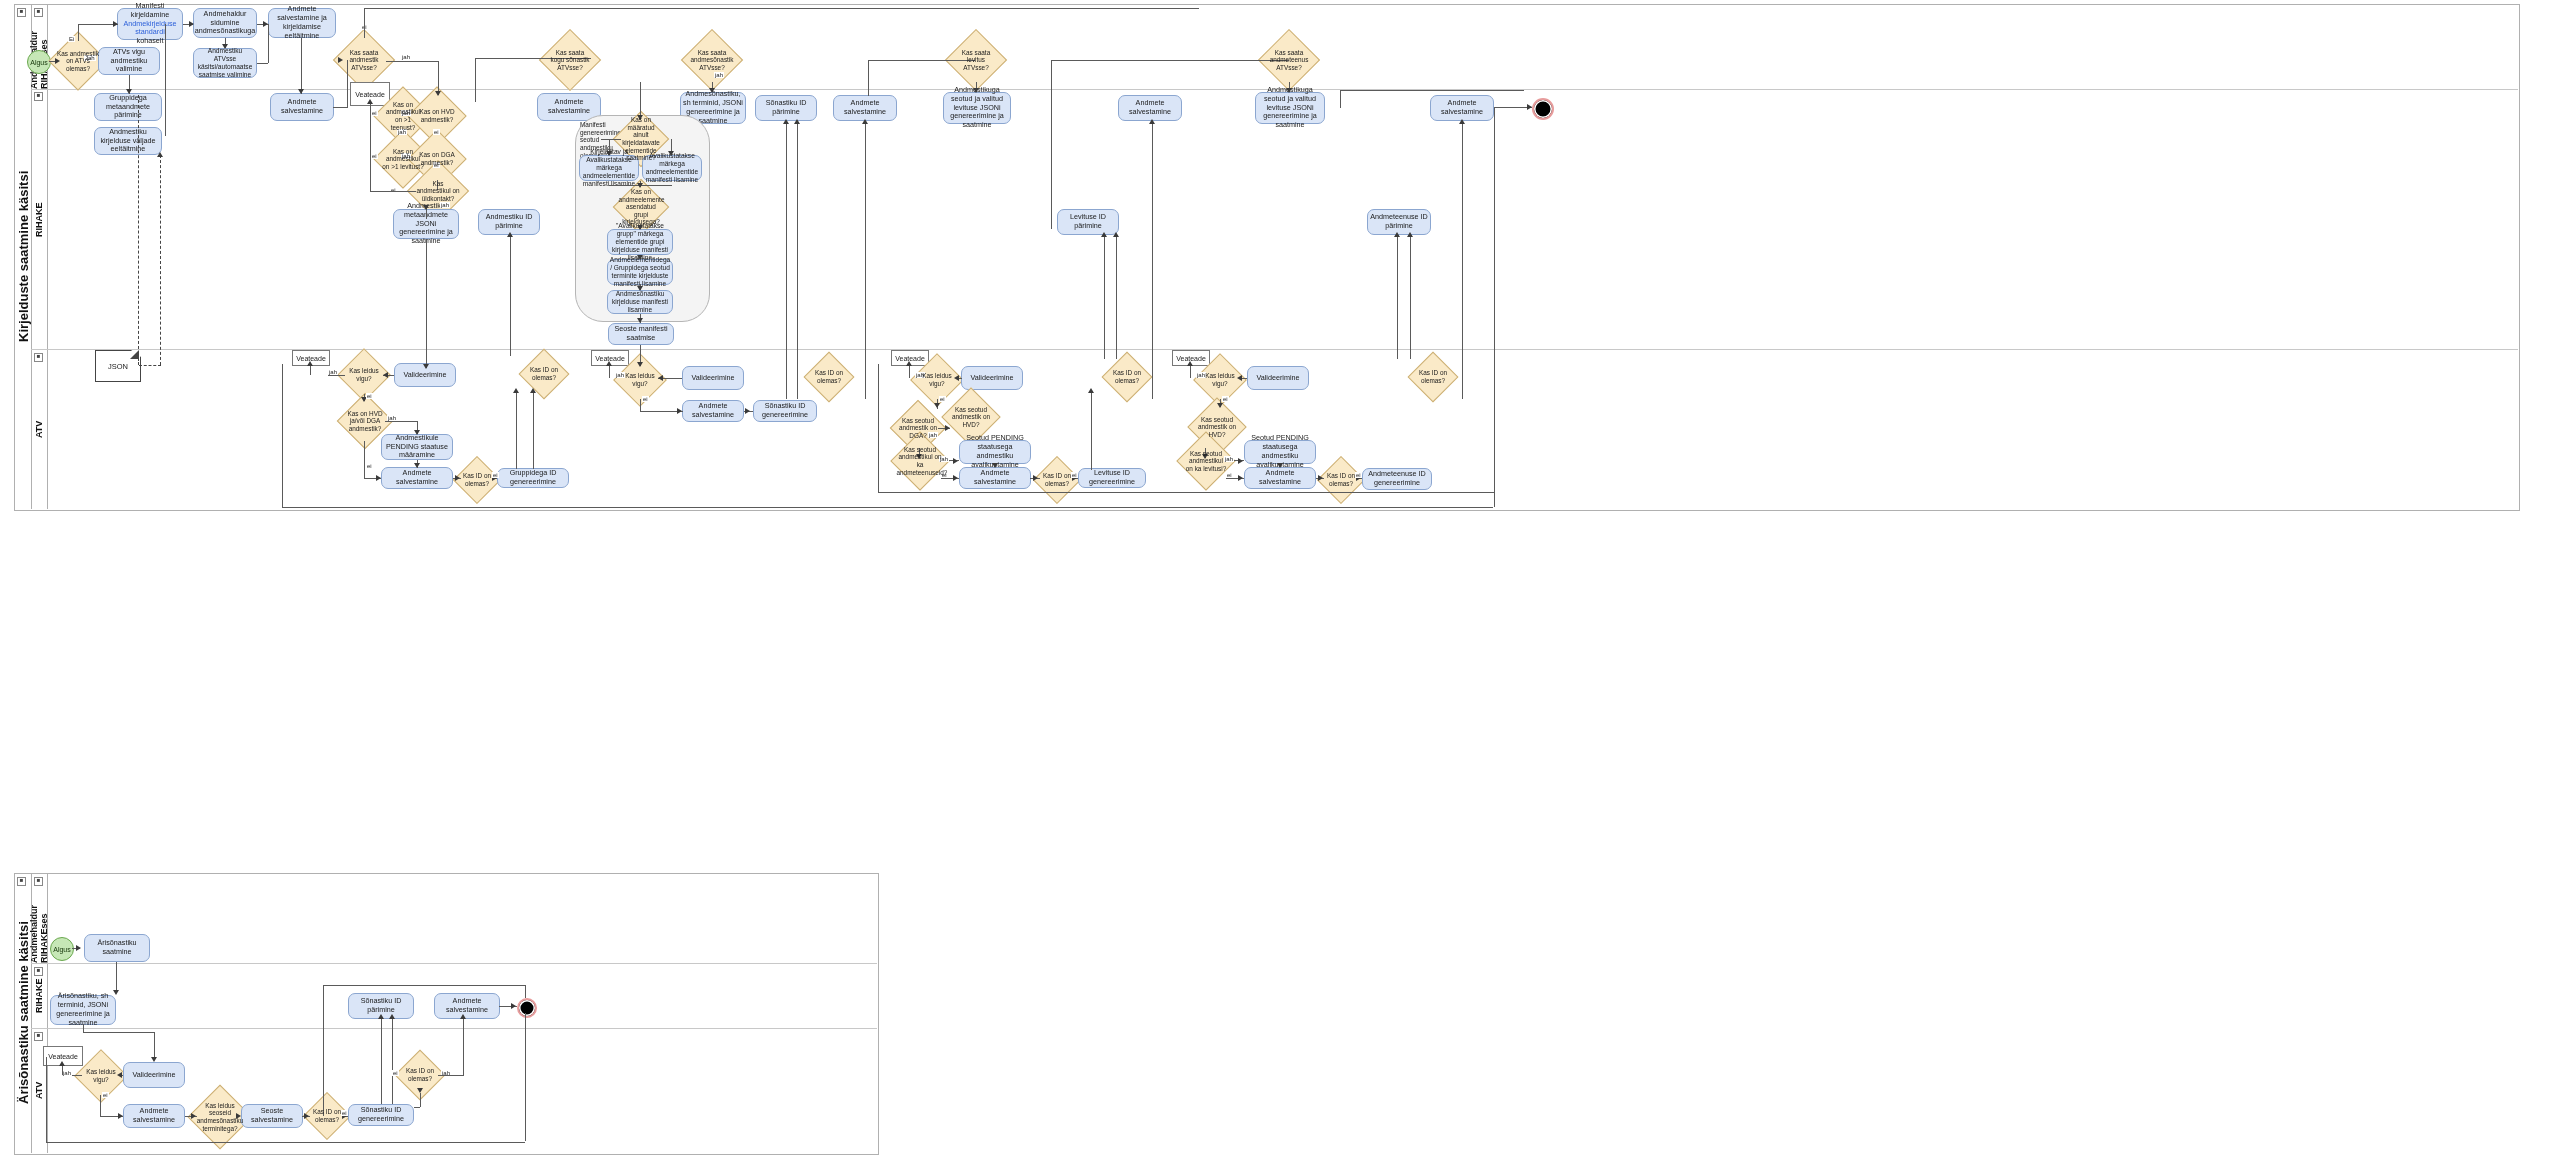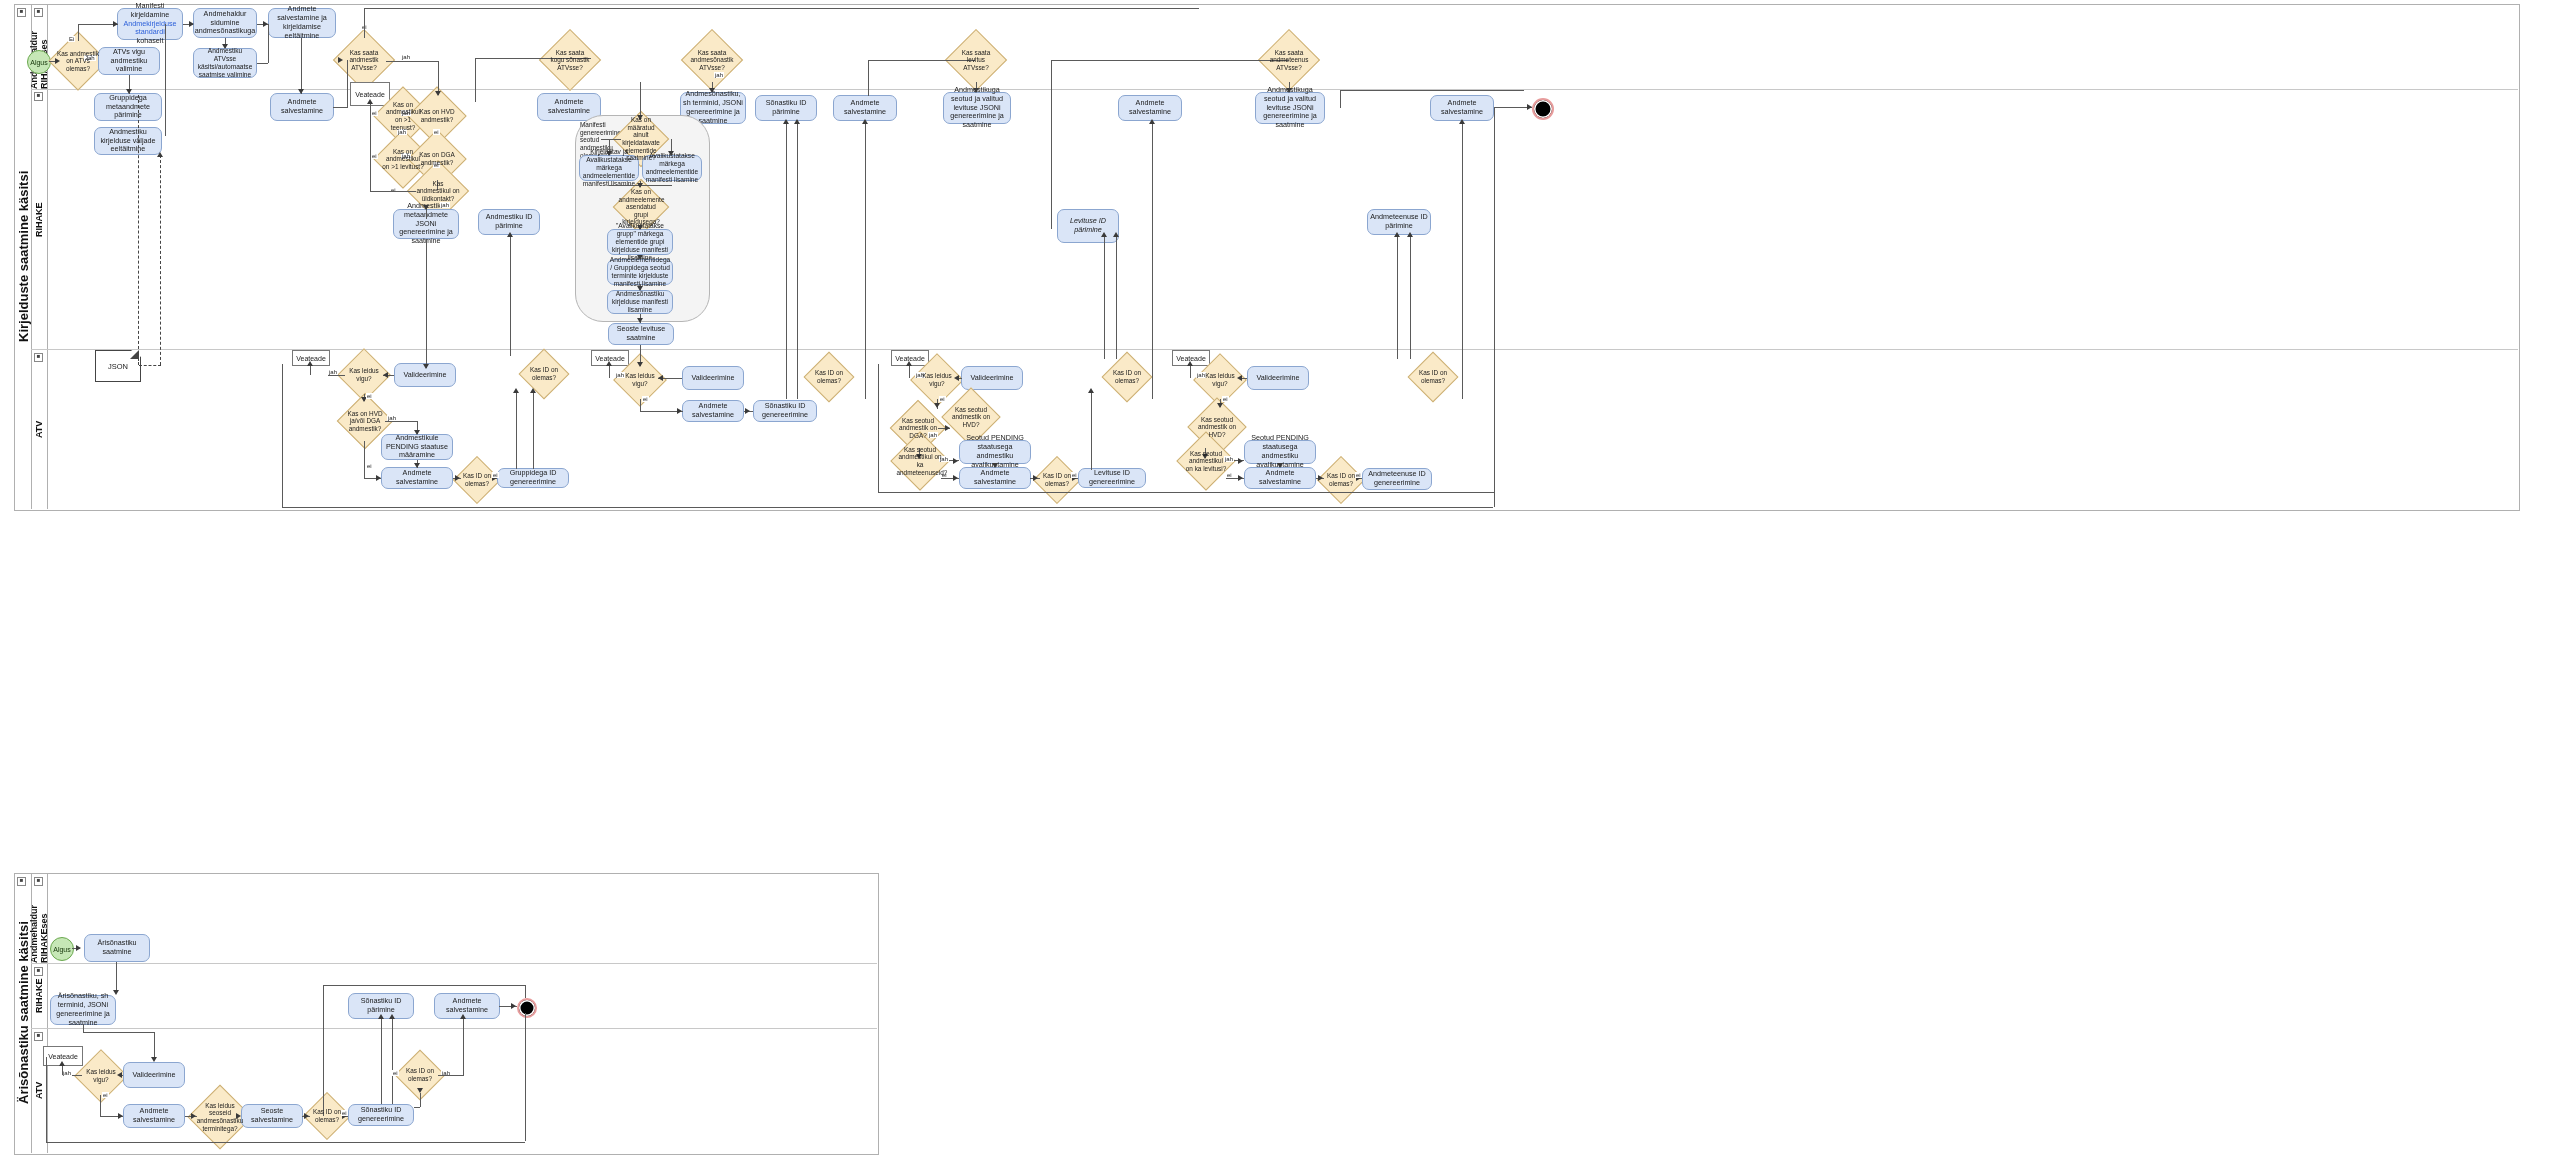--- a/index.html
+++ b/index.html
@@ -142,21 +142,21 @@
 
   <div class="task" style="left:393px;top:209px;width:66px;height:30px;">Andmestiku metaandmete JSONi genereerimine ja saatmine</div>
   <div class="task" style="left:478px;top:209px;width:62px;height:26px;">Andmestiku ID pärimine</div>
 
   <div class="task" style="left:537px;top:93px;width:64px;height:28px;">Andmete salvestamine</div>
   <div class="task" style="left:680px;top:92px;width:66px;height:32px;">Andmesõnastiku, sh terminid, JSONi genereerimine ja saatmine</div>
   <div class="task" style="left:755px;top:95px;width:62px;height:26px;">Sõnastiku ID pärimine</div>
   <div class="task" style="left:833px;top:95px;width:64px;height:26px;">Andmete salvestamine</div>
 
   <div class="task" style="left:943px;top:92px;width:68px;height:32px;">Andmestikuga seotud ja valitud levituse JSONi genereerimine ja saatmine</div>
-  <div class="task" style="left:1057px;top:209px;width:62px;height:34px;font-style:italic;">Levituse ID pärimine</div>
+  <div class="task" style="left:1057px;top:209px;width:62px;height:26px;">Levituse ID pärimine</div>
   <div class="task" style="left:1118px;top:95px;width:64px;height:26px;">Andmete salvestamine</div>
 
   <div class="task" style="left:1255px;top:92px;width:70px;height:32px;">Andmestikuga seotud ja valitud levituse JSONi genereerimine ja saatmine</div>
   <div class="task" style="left:1367px;top:209px;width:64px;height:26px;">Andmeteenuse ID pärimine</div>
   <div class="task" style="left:1430px;top:95px;width:64px;height:26px;">Andmete salvestamine</div>
 
   <div class="end" style="left:1532px;top:98px;width:18px;height:18px;"></div>
 
   <div class="grp" style="left:575px;top:115px;width:133px;height:205px;"></div>
   <div class="grp-lbl" style="left:580px;top:121px;width:52px;">Manifesti genereerimine seotud andmestiku olemasolul</div>
@@ -166,21 +166,21 @@
   </div>
   <div class="task small" style="left:579px;top:155px;width:60px;height:26px;">Kirjeldatav ja Avalikustatakse märkega andmeelementide manifesti lisamine</div>
   <div class="task small" style="left:642px;top:155px;width:60px;height:26px;">Avalikustatakse märkega andmeelementide manifesti lisamine</div>
   <div class="gw" style="left:621px;top:187px;width:40px;height:40px;">
     <div class="dia"></div>
       <div class="txt">Kas on andmeelemente asendatud grupi kirjeldusega?</div>
   </div>
   <div class="task small" style="left:607px;top:229px;width:66px;height:26px;">"Avalikustatakse grupp" märkega elementide grupi kirjelduse manifesti lisamine</div>
   <div class="task small" style="left:607px;top:259px;width:66px;height:26px;">Andmeelementidega / Gruppidega seotud terminite kirjelduste manifesti lisamine</div>
   <div class="task small" style="left:607px;top:290px;width:66px;height:24px;">Andmesõnastiku kirjelduse manifesti lisamine</div>
-  <div class="task" style="left:608px;top:323px;width:66px;height:22px;">Seoste levituse saatmine</div>
+  <div class="task" style="left:608px;top:323px;width:66px;height:22px;">Seoste manifesti saatmise</div>
 
   <div class="note" style="left:292px;top:350px;width:36px;height:14px;">Veateade</div>
   <div class="gw" style="left:345px;top:356px;width:38px;height:38px;">
     <div class="dia"></div>
       <div class="txt">Kas leidus vigu?</div>
   </div>
   <div class="task" style="left:394px;top:363px;width:62px;height:24px;">Valideerimine</div>
   <div class="gw" style="left:345px;top:401px;width:40px;height:40px;">
     <div class="dia"></div>
       <div class="txt">Kas on HVD ja/või DGA andmestik?</div>

